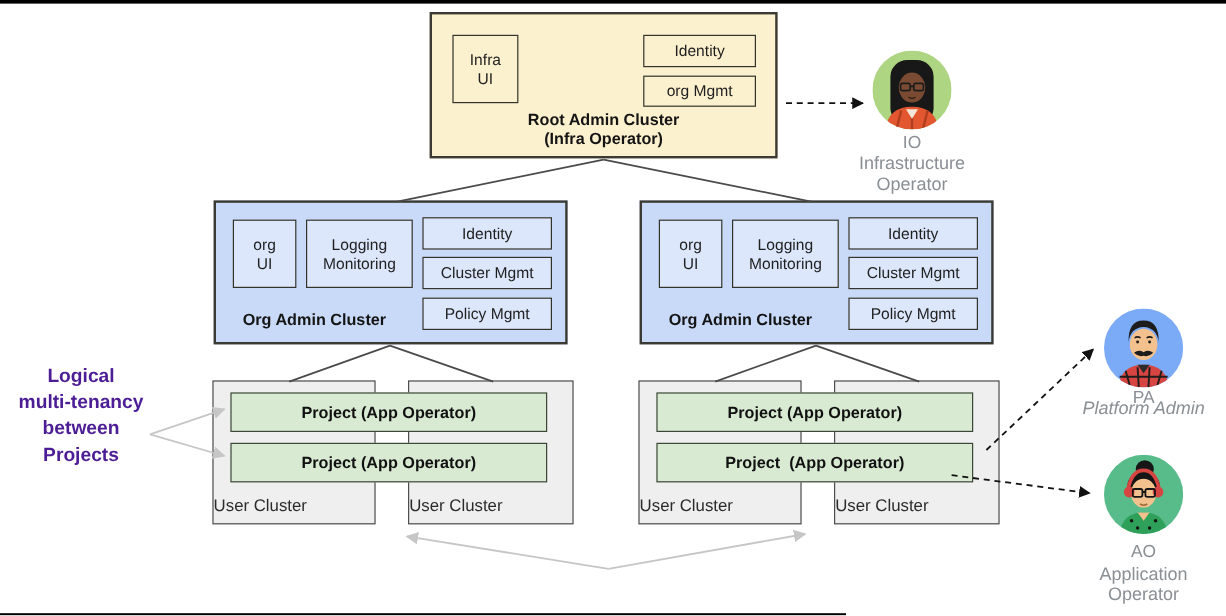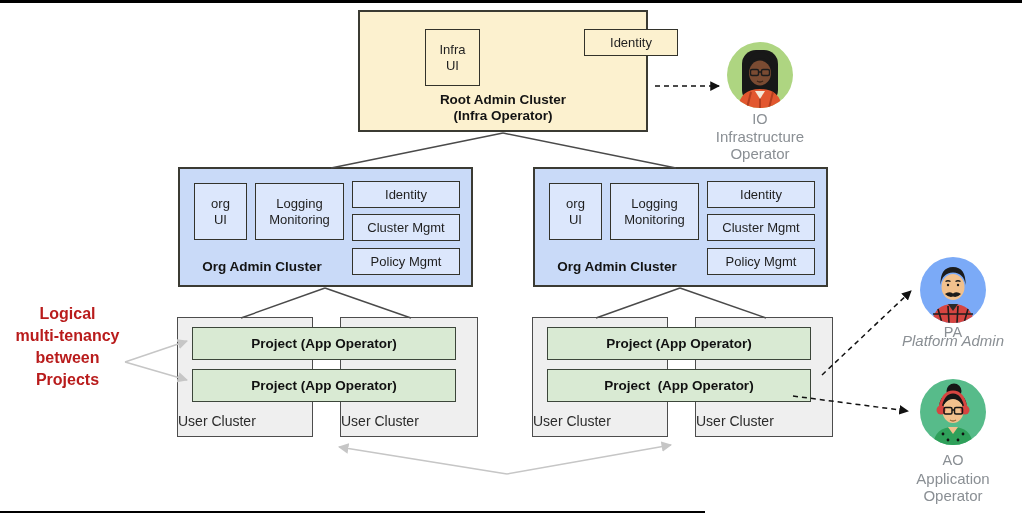--- a/index.html
+++ b/index.html
@@ -4,31 +4,31 @@
 <style>
   html,body{margin:0;padding:0;background:#fff;}
   *{box-sizing:border-box;font-family:"Liberation Sans",sans-serif;}
   .stage{position:relative;width:1022px;height:513px;background:#fff;overflow:hidden;}
   .edge-bar{position:absolute;background:#000;}
   .box{position:absolute;border:2px solid #3b3b33;}
   .root-cluster{background:var(--root-fill,#FCF1CF);}
   .org-cluster{background:var(--org-fill,#C9DAF8);}
   .component{position:absolute;border:1.6px solid #33332b;display:flex;align-items:center;justify-content:center;
              text-align:center;font-size:13px;color:#1f1f1f;line-height:1.18;white-space:pre-line;}
-  .root-cluster .component{background:var(--root-fill,#FCF1CF);margin-left:48px;}
+  .root-cluster .component{background:var(--root-fill,#FCF1CF);}
   .org-cluster .component{background:var(--org-inner-fill,#DCE7FC);}
   .cluster-title{position:absolute;font-weight:bold;font-size:13.5px;color:#141414;text-align:center;
                  white-space:pre-line;line-height:1.22;}
   .user-cluster{position:absolute;background:var(--user-fill,#EFEFEF);border:1.6px solid #4d4d4d;}
   .user-cluster .uc-label{position:absolute;left:0;right:0;bottom:7px;text-align:left;
                           font-size:14px;color:#2b2b2b;}
   .project-bar{position:absolute;background:var(--project-fill,#D9EAD3);border:1.6px solid #3c463a;
                display:flex;align-items:center;justify-content:center;font-weight:bold;
                font-size:13.5px;color:#111;white-space:pre;z-index:2;}
-  .annotation{position:absolute;font-weight:bold;color:#b91c1c;text-align:center;white-space:pre-line;}
+  .annotation{position:absolute;font-weight:bold;color:#4c1d95;text-align:center;white-space:pre-line;}
   .annotation.left{font-size:16px;line-height:22px;}
   .annotation.bottom{font-size:17px;}
   .persona-avatar{position:absolute;width:66px;height:66px;}
   .persona-label{position:absolute;text-align:center;color:var(--persona-label,#8A8F94);}
   .persona-initials{font-size:14.5px;}
   .persona-role{font-size:15px;}
   #connectors{position:absolute;left:0;top:0;z-index:4;pointer-events:none;}
   .z1{z-index:1;} .z5{z-index:5;}
 </style>
 </head>
@@ -69,20 +69,21 @@
       <line x1="125" y1="362" x2="187" y2="380" marker-end="url(#ah-gray)"></line>
       <line x1="507" y1="474" x2="339" y2="447" marker-end="url(#ah-gray)"></line>
       <line x1="507" y1="474" x2="671" y2="445" marker-end="url(#ah-gray)"></line>
     </g>
   </svg>
 
   <div class="box root-cluster z1" style="left:358px;top:10px;width:290px;height:122px;">
     <div class="component" style="left:17px;top:17px;width:55px;height:57px;">Infra
 UI</div>
     <div class="component" style="left:176px;top:17px;width:94px;height:27px;">Identity</div>
+    <div class="component" style="left:176px;top:51px;width:94px;height:26px;">org Mgmt</div>
     <div class="cluster-title" style="left:0;right:0;top:80px;">Root Admin Cluster
 (Infra Operator)</div>
   </div>
 
   <div class="box org-cluster z1" style="left:178px;top:167px;width:295px;height:120px;">
     <div class="component" style="left:14px;top:14px;width:53px;height:57px;">org
 UI</div>
     <div class="component" style="left:75px;top:14px;width:89px;height:57px;">Logging
 Monitoring</div>
     <div class="component" style="left:172px;top:12px;width:108px;height:27px;">Identity</div>

